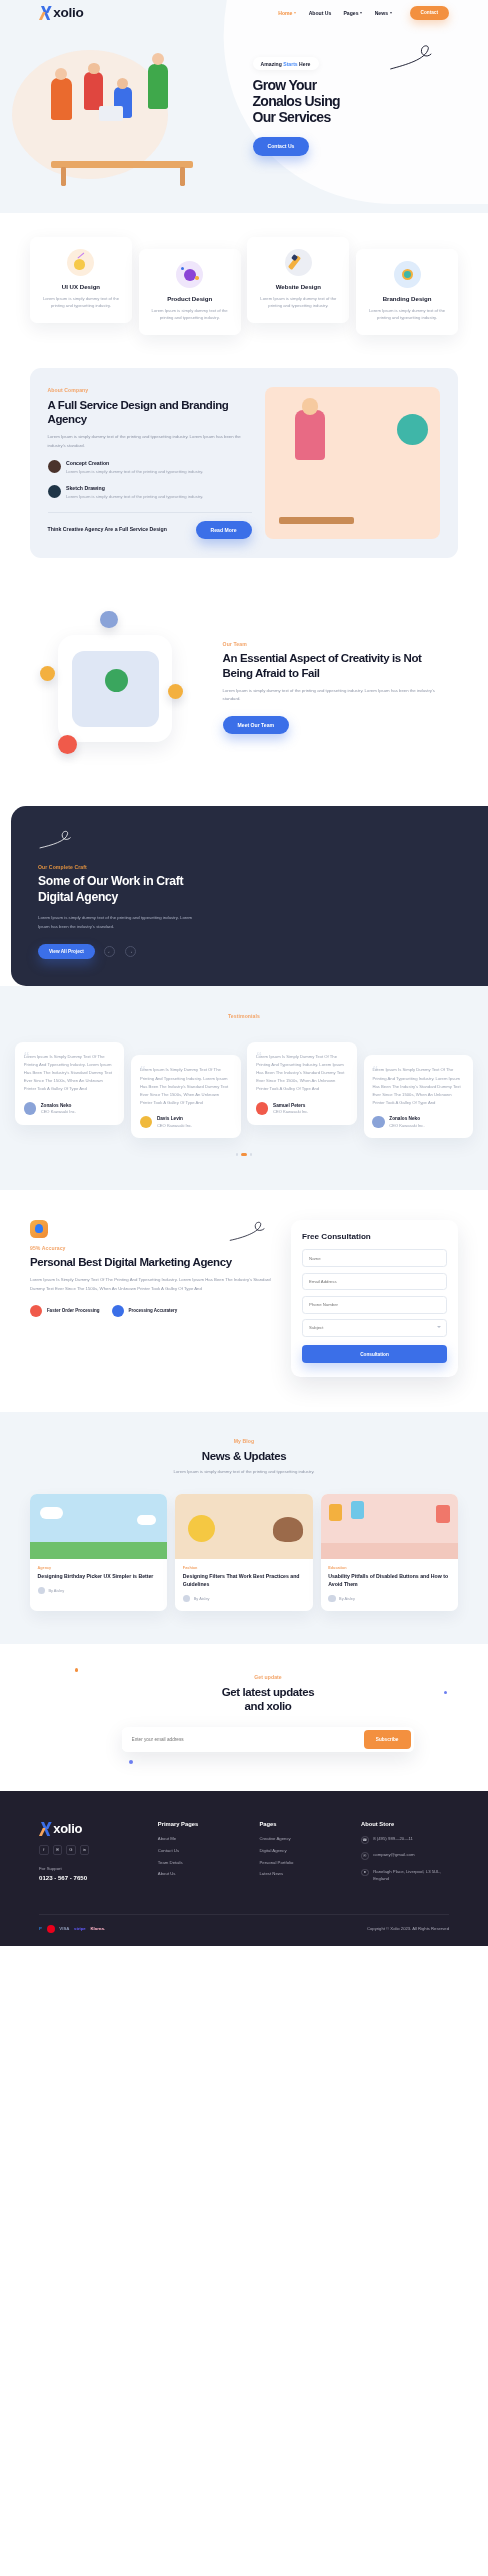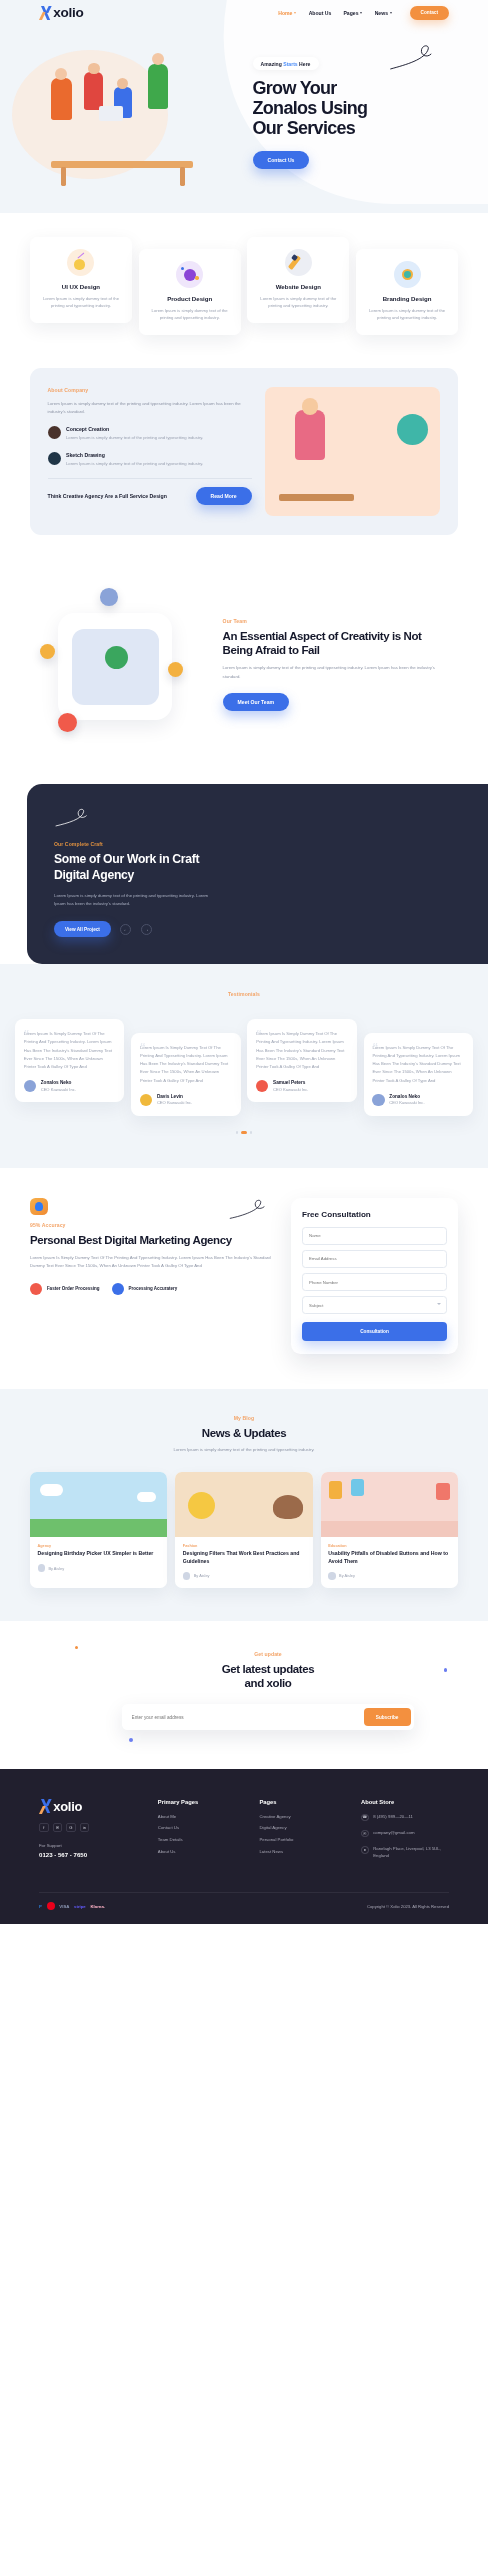--- a/index.html
+++ b/index.html
@@ -39,21 +39,21 @@
   }
 
   .hero-body { position:relative; z-index:4; display:flex; padding:12.2px 39px 0 39px; gap:9.5px;}
   .hero-art { width:204px; height:149px; position:relative; }
   .hero-right { flex:1; padding-top:19px; position:relative;}
   .badge-pill{
     display:inline-block; background:#ffffff; border-radius:13.6px; padding:3.4px 8.1px;
     font-size:5.1px; font-weight:bold; color:#15182b; box-shadow:0 1.4px 6.8px rgba(0,0,0,.05);
   }
   .badge-pill em{ font-style:normal; color:#4b8df8; }
-  .hero-h1 { font-size:18px; line-height:1.12; font-weight:bold; letter-spacing:-0.7px; margin-top:8.1px; color:#15182b;}
+  .hero-h1 { font-size:14px; line-height:1.12; font-weight:bold; letter-spacing:-0.7px; margin-top:8.1px; color:#15182b;}
   .btn-blue{
     display:inline-block; margin-top:12.2px; background:#3b6fe8; color:#fff; font-size:5.1px;
     font-weight:bold; padding:6.1px 15px; border-radius:12.2px; border:none; cursor:pointer;
     box-shadow:0 5.4px 12.2px rgba(59,111,232,.35);
   }
   .squiggle{ position:absolute; color:#15182b; }
 
   
   .pers { position:absolute; border-radius:4.1px; }
   .desk { position:absolute; left:12.2px; bottom:17.6px; width:142px; height:6.8px; background:#e8a765; border-radius:2px;}
@@ -98,21 +98,21 @@
   }
   .team-inner{
     position:absolute; left:37px; top:42px; width:87px; height:76px; border-radius:12.2px;
     background:#dfe7f5;
   }
   .av{ position:absolute; border-radius:50%; box-shadow:0 4.1px 9.5px rgba(18,28,60,.15); }
   .team-right{ flex:1; }
 
   
   .craft{
-    background:#262b40; border-radius:15px 0 0 15px; margin-left:27px; padding:23px 0 27px 27px;
+    background:#262b40; border-radius:15px 0 0 15px; margin-left:11px; padding:23px 0 27px 27px;
     display:flex; gap:12.2px; position:relative; overflow:hidden;
   }
   .craft-left{ width:157px; flex:none; position:relative; z-index:2;}
   .craft-h{ font-size:12.2px; line-height:1.3; font-weight:bold; color:#fff; letter-spacing:-0.3px;}
   .craft-p{ font-size:4.3px; line-height:2; color:#aab0c2; margin-top:8.1px;}
   .craft-actions{ display:flex; align-items:center; gap:9.5px; margin-top:12.2px;}
   .btn-blue.sm{ margin-top:0; padding:5.4px 11px; font-size:4.7px;}
   .arrow-btn{ width:11px;height:11px;border-radius:50%;border:0.7px solid #4a5068; color:#cfd4e2;
     display:flex;align-items:center;justify-content:center; font-size:4.7px; cursor:pointer;}
   .craft-cards{ display:flex; gap:6.8px; flex:1; }
@@ -342,20 +342,21 @@
       </div>
       <div class="svc-title">Branding Design</div>
       <div class="svc-desc">Lorem Ipsum is simply dummy text of the printing and typesetting industry.</div>
     </div>
   </section>
 
   <section class="about-outer">
     <div class="about">
       <div class="about-left">
         <div class="eyebrow">About Company</div>
+        <div class="h2">A Full Service Design and Branding Agency</div>
         <div class="p-sm">Lorem Ipsum is simply dummy text of the printing and typesetting industry. Lorem Ipsum has been the industry's standard.</div>
 
         <div class="feat">
           <span class="feat-ico" style="background:#4a332c;"></span>
           <div>
             <div class="feat-t">Concept Creation</div>
             <div class="feat-d">Lorem Ipsum is simply dummy text of the printing and typesetting industry.</div>
           </div>
         </div>
         <div class="feat">

